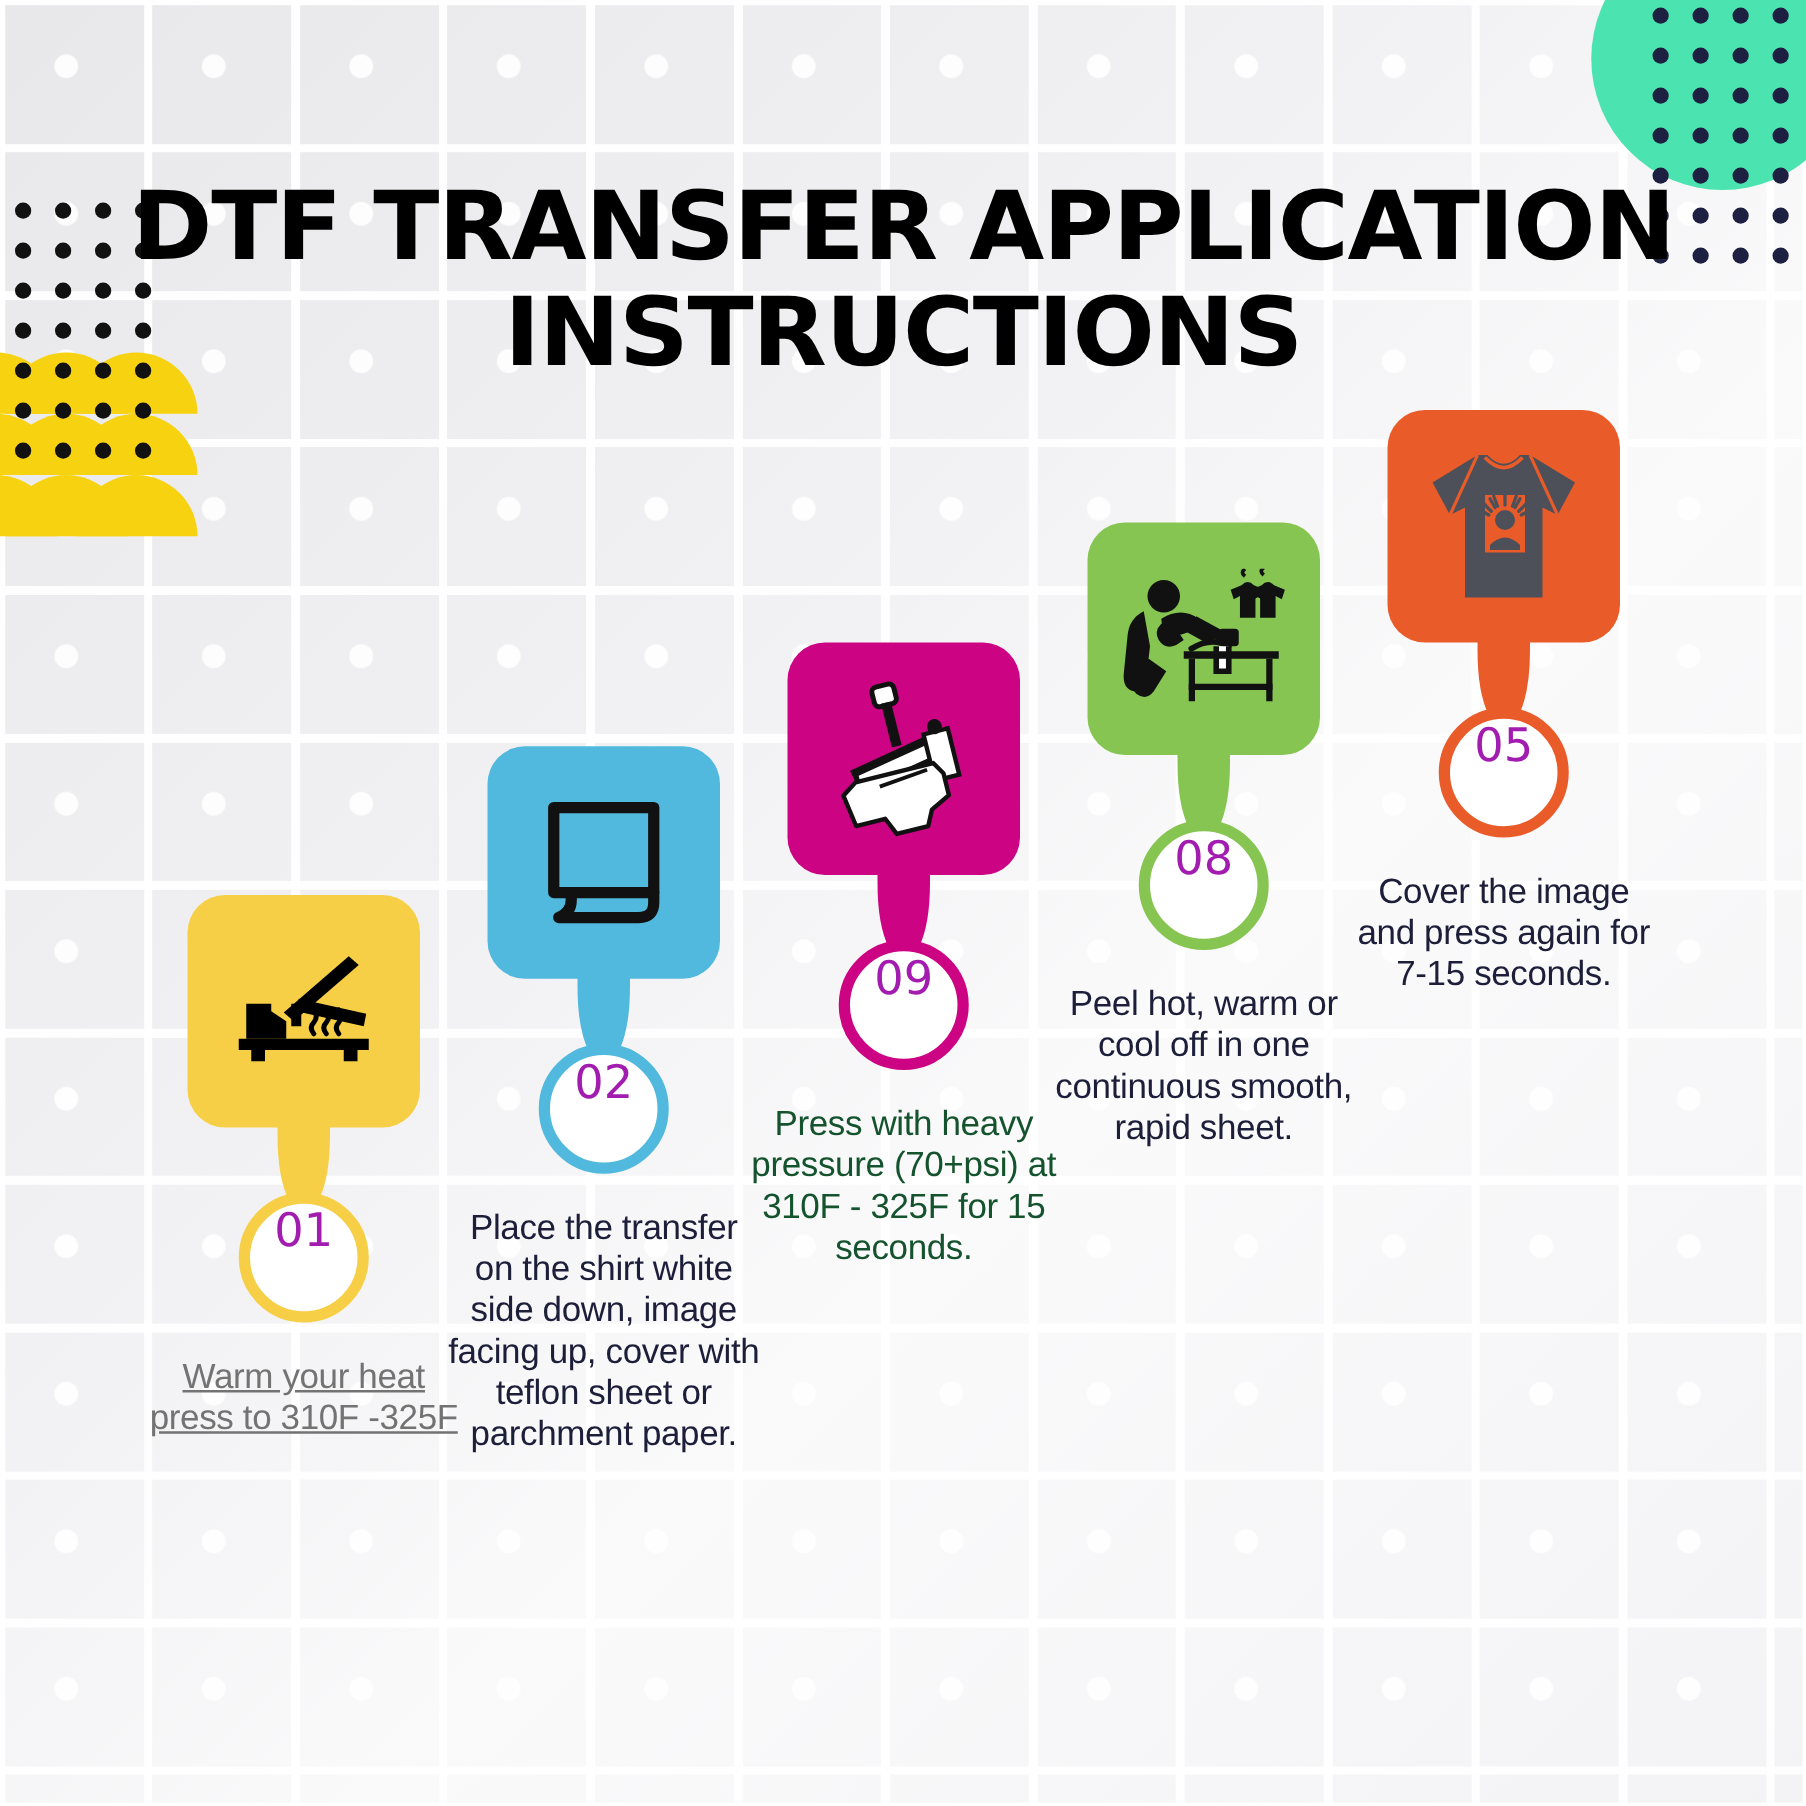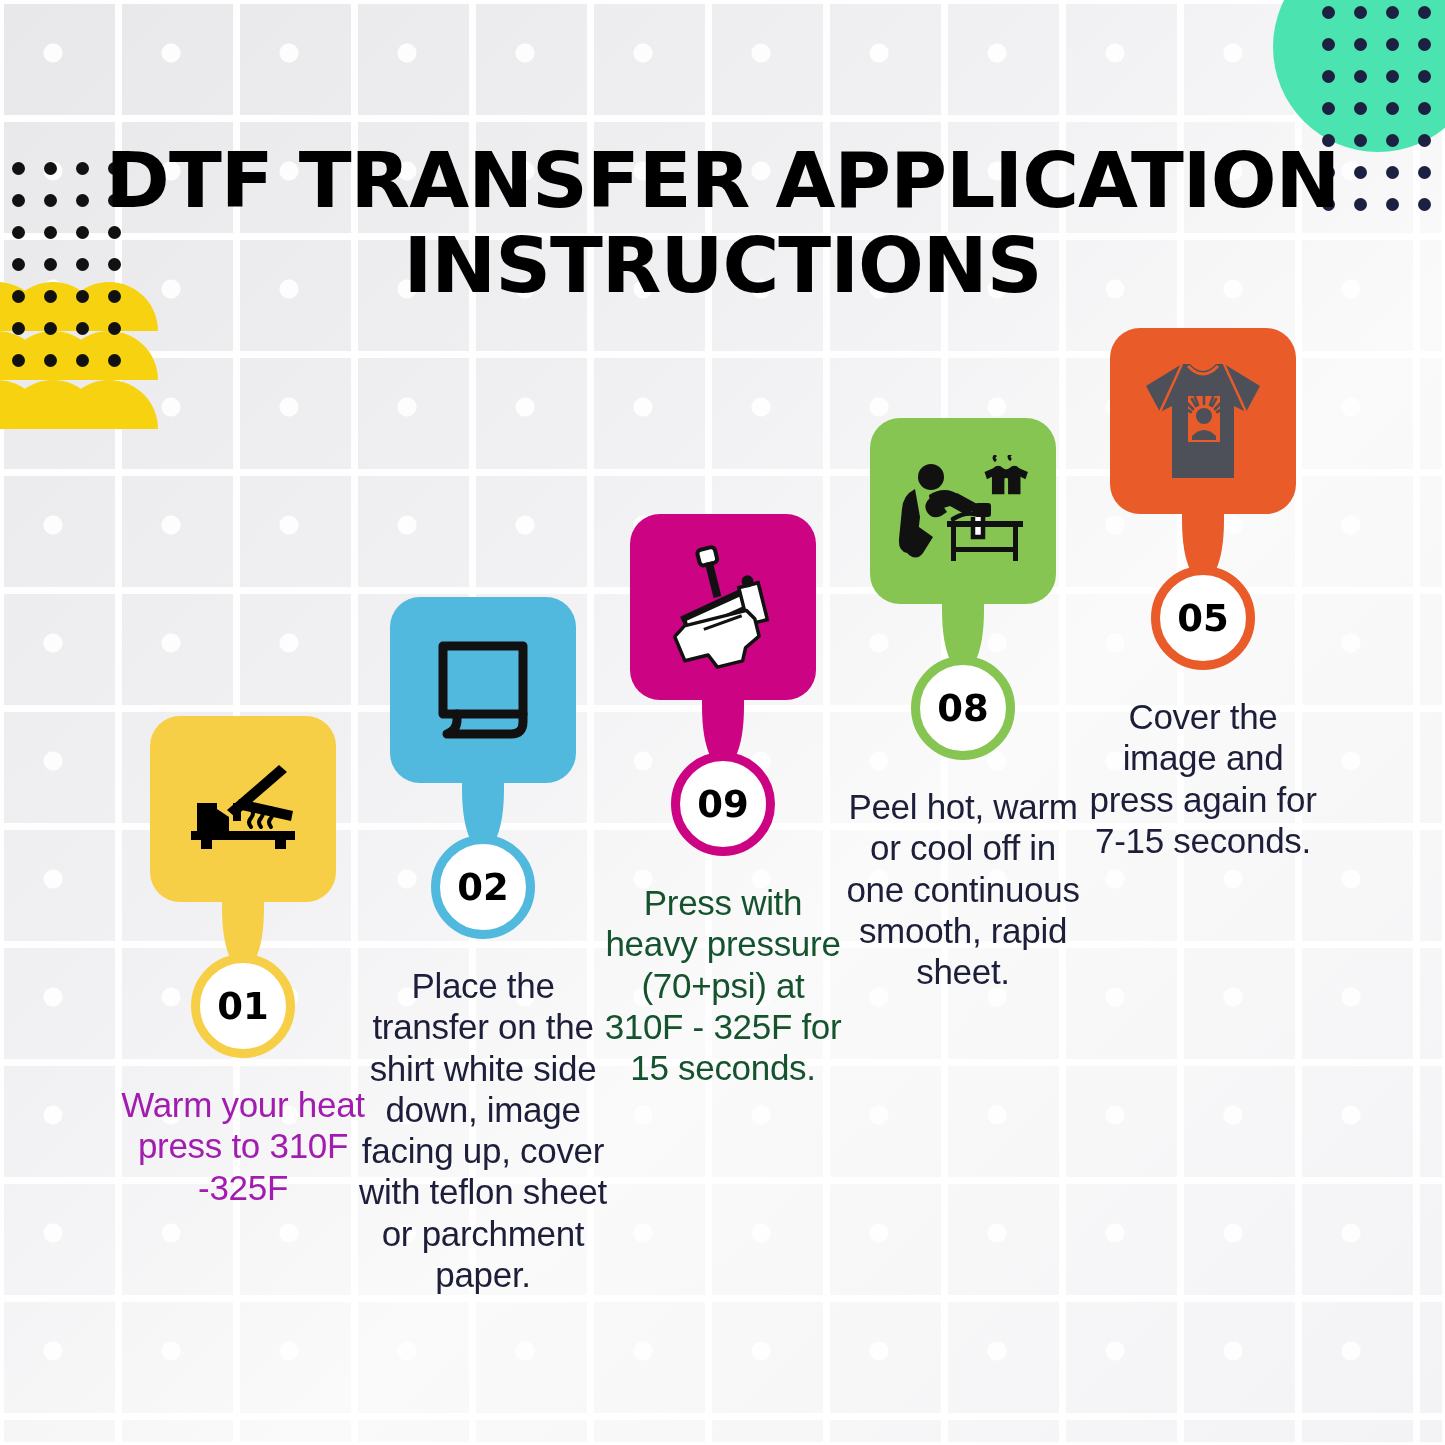--- a/index.html
+++ b/index.html
@@ -84,33 +84,33 @@
     margin:-4px auto 0;
   }
   .connector svg{ display:block; }
 
   .bubble{
     position:relative; z-index:2;
     width:104px; height:104px;
     margin:-62px auto 0;
     border-radius:50%;
     background:#ffffff;
-    display:flex; align-items:center; justify-content:center;
+    display:flex; align-items:flex-start; justify-content:center;
     font-family:"DejaVu Sans","Liberation Sans",sans-serif;
-    font-weight:bold;
+    font-weight:normal;
     font-size:37px;
-    color:#000000;
+    color:#a21caf;
   }
 
   .step-text{
     margin:26px auto 0;
     width:250px;
     text-align:center;
     font-family:"Liberation Sans",sans-serif;
-    font-size:35px;
+    font-size:28px;
     line-height:1.18;
     color:#1d1f3a;
     font-weight:500;
     letter-spacing:-.3px;
   }
 </style>
 </head>
 <body>
 
 <div id="bg-grid"></div>
@@ -217,21 +217,21 @@
         </span>
       </div>
       <div class="connector">
         <svg width="250" height="118" viewBox="0 0 250 118">
     <path d="M104 0 L146 0 L146 10 q0 34 -9 52 q-12 24 -12 40 q0 -16 -12 -40 q-9 -18 -9 -52 Z" fill="#F7CF46"></path>
   </svg>
       </div>
       <div class="bubble" style="border: 9px solid rgb(247, 207, 70);">
         <span>01</span>
       </div>
-      <p class="step-text" style="color: #a21caf;">Warm your heat press to 310F -325F</p>
+      <p class="step-text" style="color: #737373; text-decoration: underline;">Warm your heat press to 310F -325F</p>
     </div>
     <div class="step" style="left: 358px; top: 597px;">
       <div class="icon-card" style="background: rgb(82, 185, 222);">
         <span>
           <svg width="112" height="112" viewBox="0 0 112 112">
       <g fill="none" stroke="#111" stroke-width="9" stroke-linejoin="round" stroke-linecap="round">
         <path d="M16 12 L96 12 L96 88 q0 12 -12 12 L20 100 q10 -4 10 -14 L30 80 L16 80 Z"></path>
         <path d="M30 80 L96 80"></path>
       </g>
     </svg>

